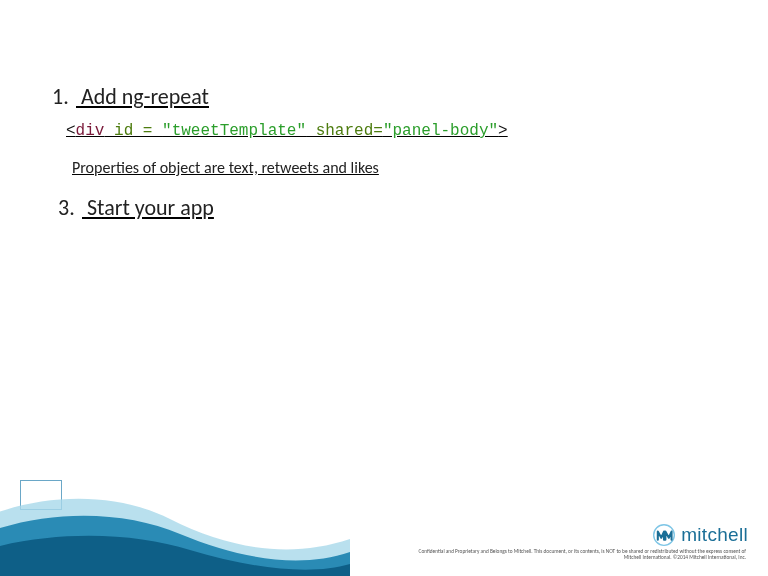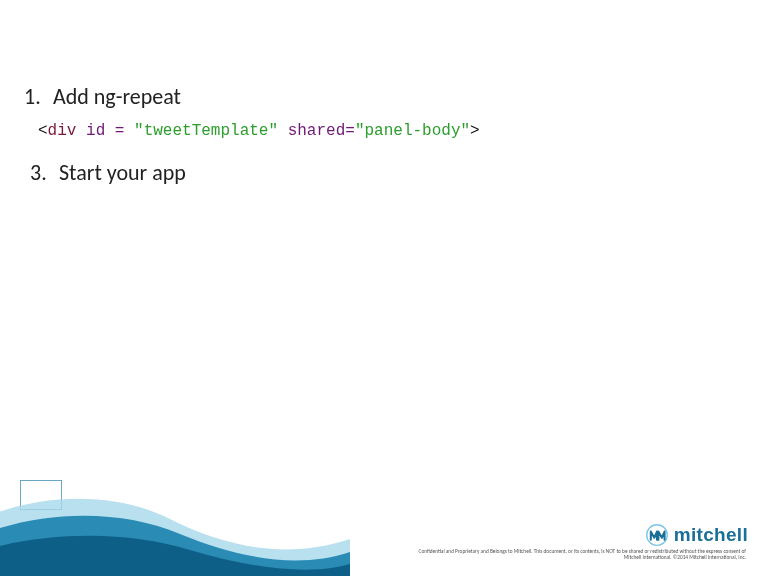--- a/index.html
+++ b/index.html
@@ -1,52 +1,53 @@
 <!DOCTYPE html>
 <html><head>
 <meta charset="utf-8">
 <style>
   * { box-sizing: border-box; margin: 0; padding: 0; }
   html, body { width: 768px; height: 576px; background: #fff; font-family: "Segoe UI", Calibri, Arial, sans-serif; overflow: hidden; }
   .slide { position: relative; width: 768px; height: 576px; }
 
-  .content { position: absolute; left: 24px; top: 70px; right: 36px; }
+  .content { position: absolute; left: 52px; top: 70px; right: 36px; text-decoration: underline; }
   .step { font-size: 22px; color: #222; margin-bottom: 10px; margin-top: 12px; line-height: 1.35; }
   .step-num { display: inline-block; width: 24px; }
   .code-line { font-family: Consolas, "Courier New", monospace; font-size: 16px; margin: 2px 0 18px 14px; color: #111; white-space: pre; }
   .code-line .punct { color: #111; }
   .code-line .tag { color: #7a1a3a; margin-top: 8px; }
-  .code-line .attr { color: #701a75; }
+  .code-line .attr { color: #4d7c0f; }
   .code-line .str { color: #2b9e2b; }
   .sub { font-size: 16px; color: #222; margin: 0 0 16px 20px; }
 
   
   .wave { position: absolute; left: -30px; bottom: -18px; width: 380px; height: 110px; }
   .slide-box { position: absolute; left: 20px; bottom: 66px; width: 42px; height: 30px; border: 1px solid #6aa7c7; background: #fff; }
 
   
   .logo { position: absolute; right: 20px; bottom: 30px; display: flex; align-items: center; gap: 6px; color: #1b6f97; }
   .logo .m-icon { width: 22px; height: 22px; }
-  .logo .word { font-size: 19px; font-weight: 700; letter-spacing: 0.3px; font-family: Arial, sans-serif; }
+  .logo .word { font-size: 19px; font-weight: 400; letter-spacing: 0.3px; font-family: Arial, sans-serif; }
 
   .disclaimer { position: absolute; right: 22px; bottom: 16px; font-size: 5.3px; color: #555; text-align: right; width: 340px; line-height: 1.15; }
 </style>
 </head>
 <body>
 
 <div class="slide">
 
   <div class="content">
     <div class="step">
       <span class="step-num">1.</span>
       <span>Add ng-repeat</span>
     </div>
 
     <div class="code-line"><span class="punct">&lt;</span><span class="tag">div</span><span class="attr"> id = </span><span class="str">"tweetTemplate"</span><span class="attr"> shared=</span><span class="str">"panel-body"</span><span class="punct">&gt;</span></div>
 
+    <div class="sub">Properties of object are text, retweets and likes</div>
 
     <div class="step" style="margin-left:6px;">
       <span class="step-num">3.</span>
       <span>Start your app</span>
     </div>
   </div>
 
   <div class="slide-box"></div>
 
   <svg class="wave" viewBox="0 0 380 110" preserveAspectRatio="none">

